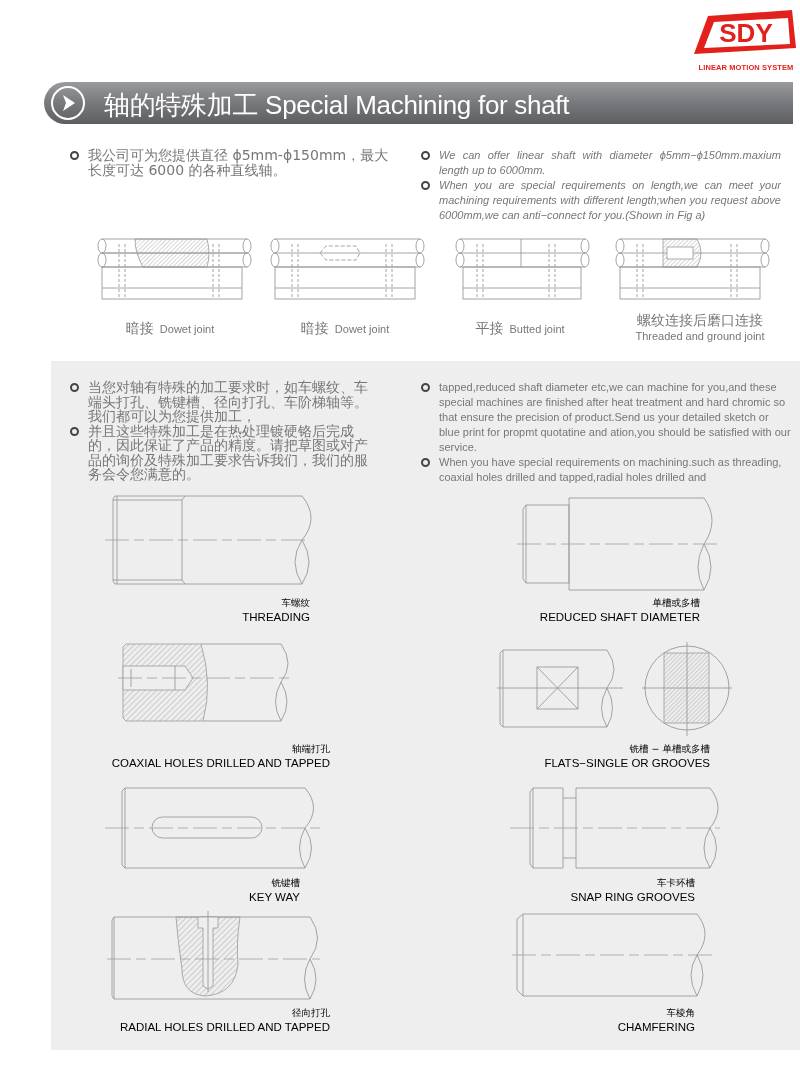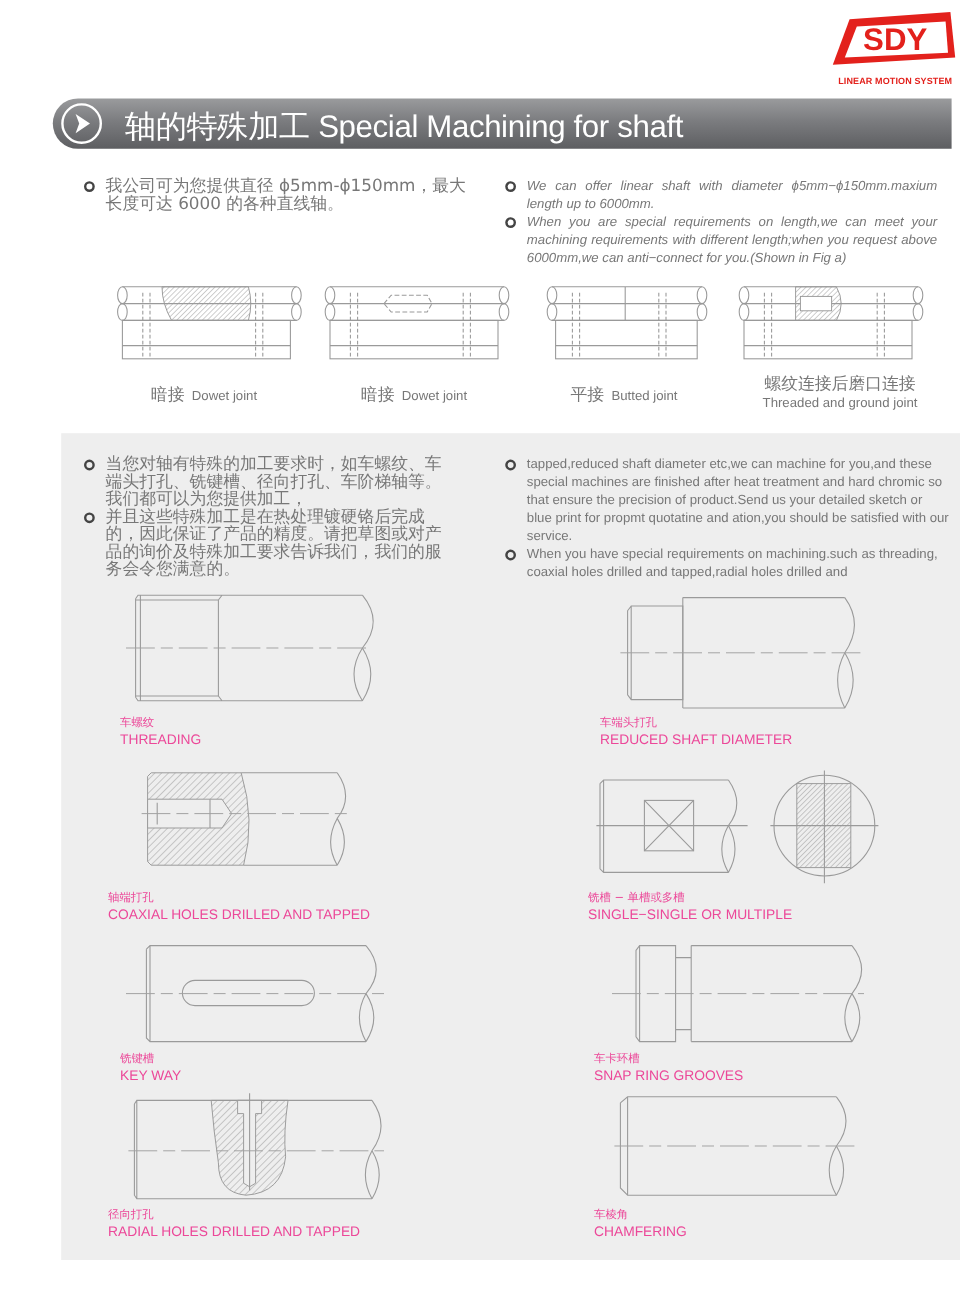--- a/index.html
+++ b/index.html
@@ -17,21 +17,21 @@
   .title-text { left:60px; top:6px; font-size:26px; color:#fff; white-space:nowrap; letter-spacing:-0.3px; }
   
   .bullet-list { font-size:11px; line-height:15px; color:#777; }
   .bullet { position:relative; padding-left:18px; }
   .dot { position:absolute; left:0; top:3px; width:9px; height:9px; border-radius:50%; border:2.5px solid #444; }
   .cn { font-family:"DejaVu Sans",sans-serif; font-size:14px; }
   
   .jlabel { font-size:11px; color:#777; text-align:center; white-space:nowrap; }
   
   .panel { left:51px; top:361px; width:749px; height:689px; background:#eeeeee; }
-  .cap { text-align:left; color:#ec4899; white-space:nowrap; }
+  .cap { text-align:right; color:#000000; white-space:nowrap; }
   .cap .c1 { font-family:"DejaVu Sans",sans-serif; font-size:9.5px; line-height:14px; }
   .cap .c2 { font-size:11.5px; line-height:15px; }
   svg { position:absolute; overflow:visible; }
   svg .ln { fill:none; stroke:#9a9a9a; stroke-width:0.9; }
   svg .dash { fill:none; stroke:#a0a0a0; stroke-width:0.8; stroke-dasharray:24 5 10 5; }
 </style>
 </head>
 <body>
 
 <div class="abs logo">
@@ -145,21 +145,21 @@
     <div class="c2">THREADING</div>
   </div>
 
 <svg style="left:520px;top:504px;" width="200" height="80">
   <path class="ln" d="M3,5 L6,1 H49 V79 H6 L3,75 Z M6,1 V79"></path>
   <path class="ln" d="M49,-6 H184 M49,86 H184 M49,-6 V86"></path>
   <path class="ln" d="M184,-6 Q200,16 184,40 Q172,63 184,86 M184,40 Q198,63 184,86"></path>
   <path class="dash" d="M-3,40 H200"></path>
 </svg>
 <div class="abs cap" style="left:500px;top:596px;width:200px;">
-    <div class="c1">车端头打孔</div>
+    <div class="c1">单槽或多槽</div>
     <div class="c2">REDUCED SHAFT DIAMETER</div>
   </div>
 
 <svg style="left:123px;top:644px;" width="180" height="90">
   <defs>
       <pattern id="h3" width="4" height="4" patternUnits="userSpaceOnUse" patternTransform="rotate(45)">
         <line x1="0" y1="0" x2="0" y2="4" stroke="#999" stroke-width="0.8"></line>
       </pattern>
     </defs>
   <path d="M0,3 L3,0 H78 Q90,40 80,77 H3 L0,74 Z" fill="url(#h3)" stroke="#999" stroke-width="0.8"></path>
@@ -183,21 +183,21 @@
   <path class="ln" d="M110,0 Q124,20 110,38 Q99,58 110,77 M110,38 Q121,58 110,77"></path>
   <rect class="ln" x="40" y="17" width="41" height="42"></rect>
   <path class="ln" d="M40,17 L81,59 M81,17 L40,59"></path>
   <path class="ln" d="M0,38 H126"></path>
   <circle cx="190" cy="38" r="42" fill="none" stroke="#999" stroke-width="0.9"></circle>
   <path d="M167,3 H212 V73 H167 Z" fill="url(#h4)" stroke="#999" stroke-width="0.8"></path>
   <path class="ln" d="M145,38 H235 M190,-8 V86"></path>
 </svg>
 <div class="abs cap" style="left:490px;top:742px;width:220px;">
     <div class="c1">铣槽 − 单槽或多槽</div>
-    <div class="c2">SINGLE−SINGLE OR MULTIPLE</div>
+    <div class="c2">FLATS−SINGLE OR GROOVES</div>
   </div>
 
 <svg style="left:110px;top:788px;" width="210" height="85">
   <path class="ln" d="M12,3 L15,0 H195 M12,3 V77 L15,80 H195 M15,0 V80"></path>
   <path class="ln" d="M195,0 Q212,20 195,40 Q184,60 195,80 M195,40 Q208,60 195,80"></path>
   <rect class="ln" x="42" y="29" width="110" height="21" rx="10.5"></rect>
   <path class="dash" d="M-5,40 H210"></path>
 </svg>
 <div class="abs cap" style="left:100px;top:876px;width:200px;">
     <div class="c1">铣键槽</div>

